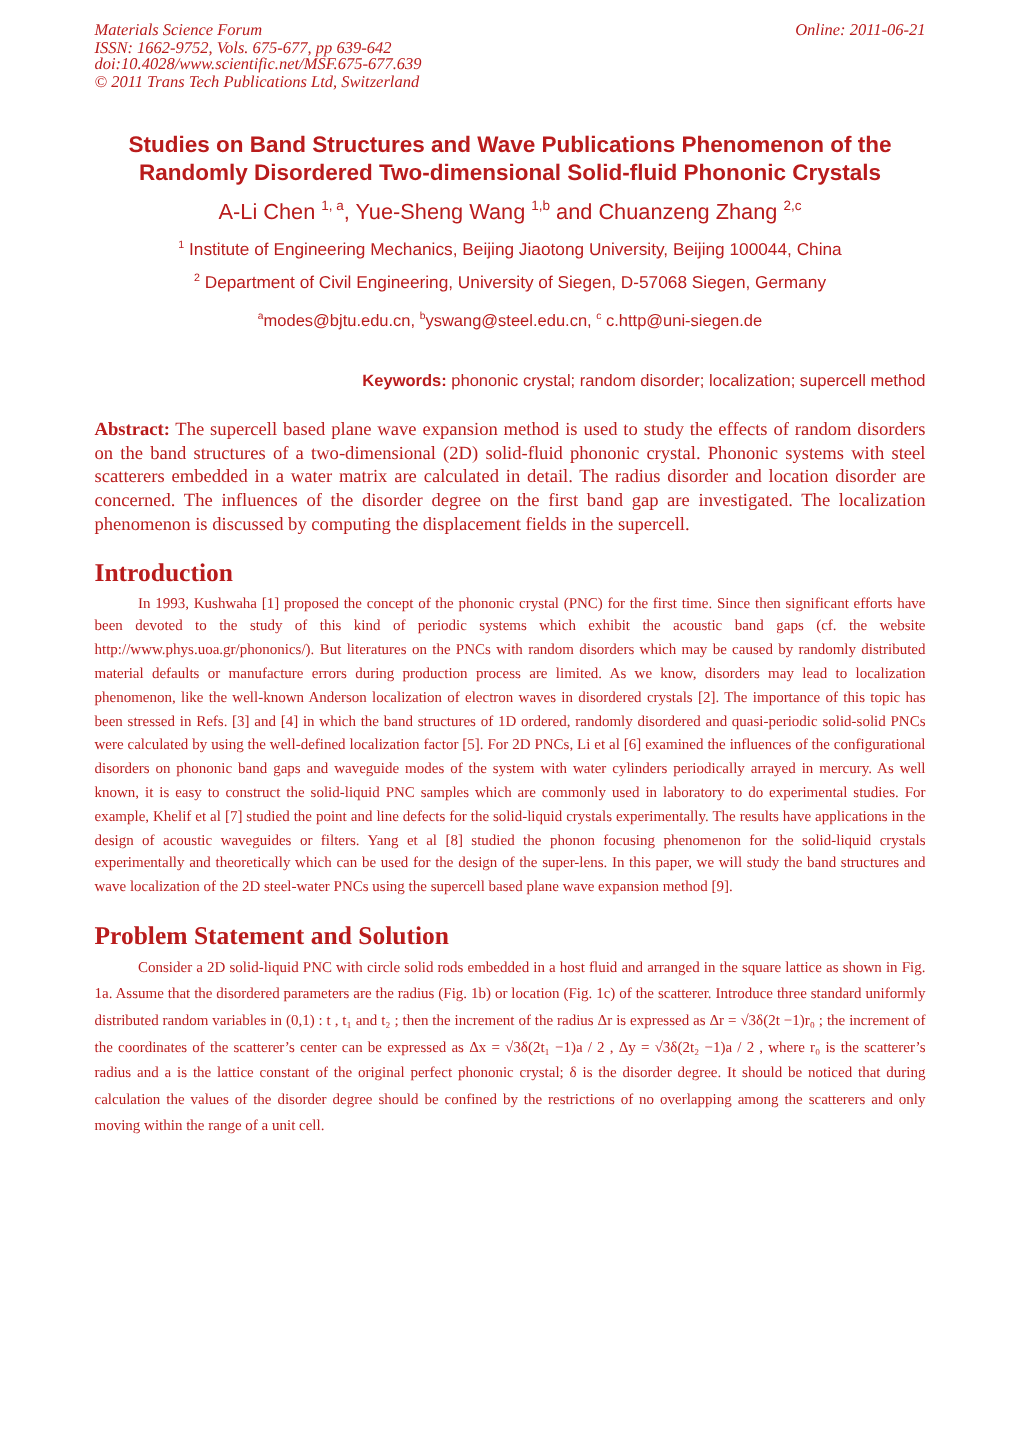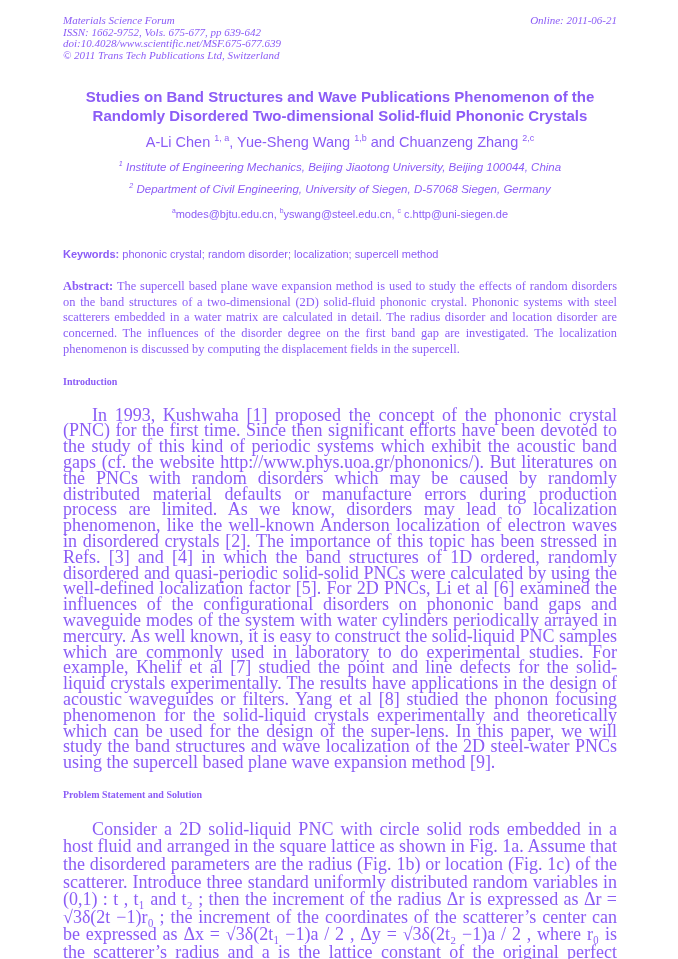--- a/index.html
+++ b/index.html
@@ -1,20 +1,20 @@
 <!DOCTYPE html>
 <html><head>
 <meta charset="utf-8">
 <style>
   html,body{margin:0;padding:0;background:#ffffff;}
   .page{
     position:relative;
     width:678px;height:959px;
     background:#ffffff;
-    color:#8b5cf6;
+    color:#b91c1c;
     box-sizing:border-box;
     padding:15px 61px 0 63px;
     font-family:"Liberation Serif", serif;
     overflow:hidden;
   }
   
   .jheader{
     display:flex;justify-content:space-between;align-items:flex-start;
     font-style:italic;
     font-size:11px;line-height:11.6px;
@@ -34,50 +34,50 @@
     margin-top:8px;
     text-align:center;
     font-family:"Liberation Sans", sans-serif;
     font-size:14.5px;line-height:18px;
   }
   sup{font-size:0.62em;vertical-align:super;line-height:0;}
   .affil{
     margin-top:10px;
     text-align:center;
     font-family:"Liberation Sans", sans-serif;
-    font-size:11.5px;line-height:13px;font-style:italic;
+    font-size:11.5px;line-height:13px;
   }
   .affil + .affil{margin-top:9px;}
   .emails{
     margin-top:12px;
     text-align:center;
     font-family:"Liberation Sans", sans-serif;
     font-size:11px;line-height:13px;
   }
   .keywords{
     margin-top:27px;
     font-family:"Liberation Sans", sans-serif;
-    font-size:11px;line-height:13.5px;
+    font-size:11px;line-height:13.5px;text-align:right;
   }
   .keywords .kw-label{font-weight:bold;}
   .abstract{
     margin-top:17px;
     font-size:12.4px;line-height:15.8px;
     text-align:justify;
   }
   .abstract .abs-label{font-weight:bold;}
   .sec-heading{
     margin:16px 0 0 0;
-    font-size:10px;line-height:15.8px;
+    font-size:17px;line-height:15.8px;
     font-weight:bold;
     font-family:"Liberation Serif", serif;
   }
   .para{
-    margin:18px 0 0 0;
-    font-size:18px;line-height:15.8px;
+    margin:5px 0 0 0;
+    font-size:10px;line-height:15.8px;
     text-align:justify;
     text-indent:29px;
   }
   .prob-para{line-height:17.6px;}
 </style>
 </head>
 <body>
 
 <div class="page">
 

